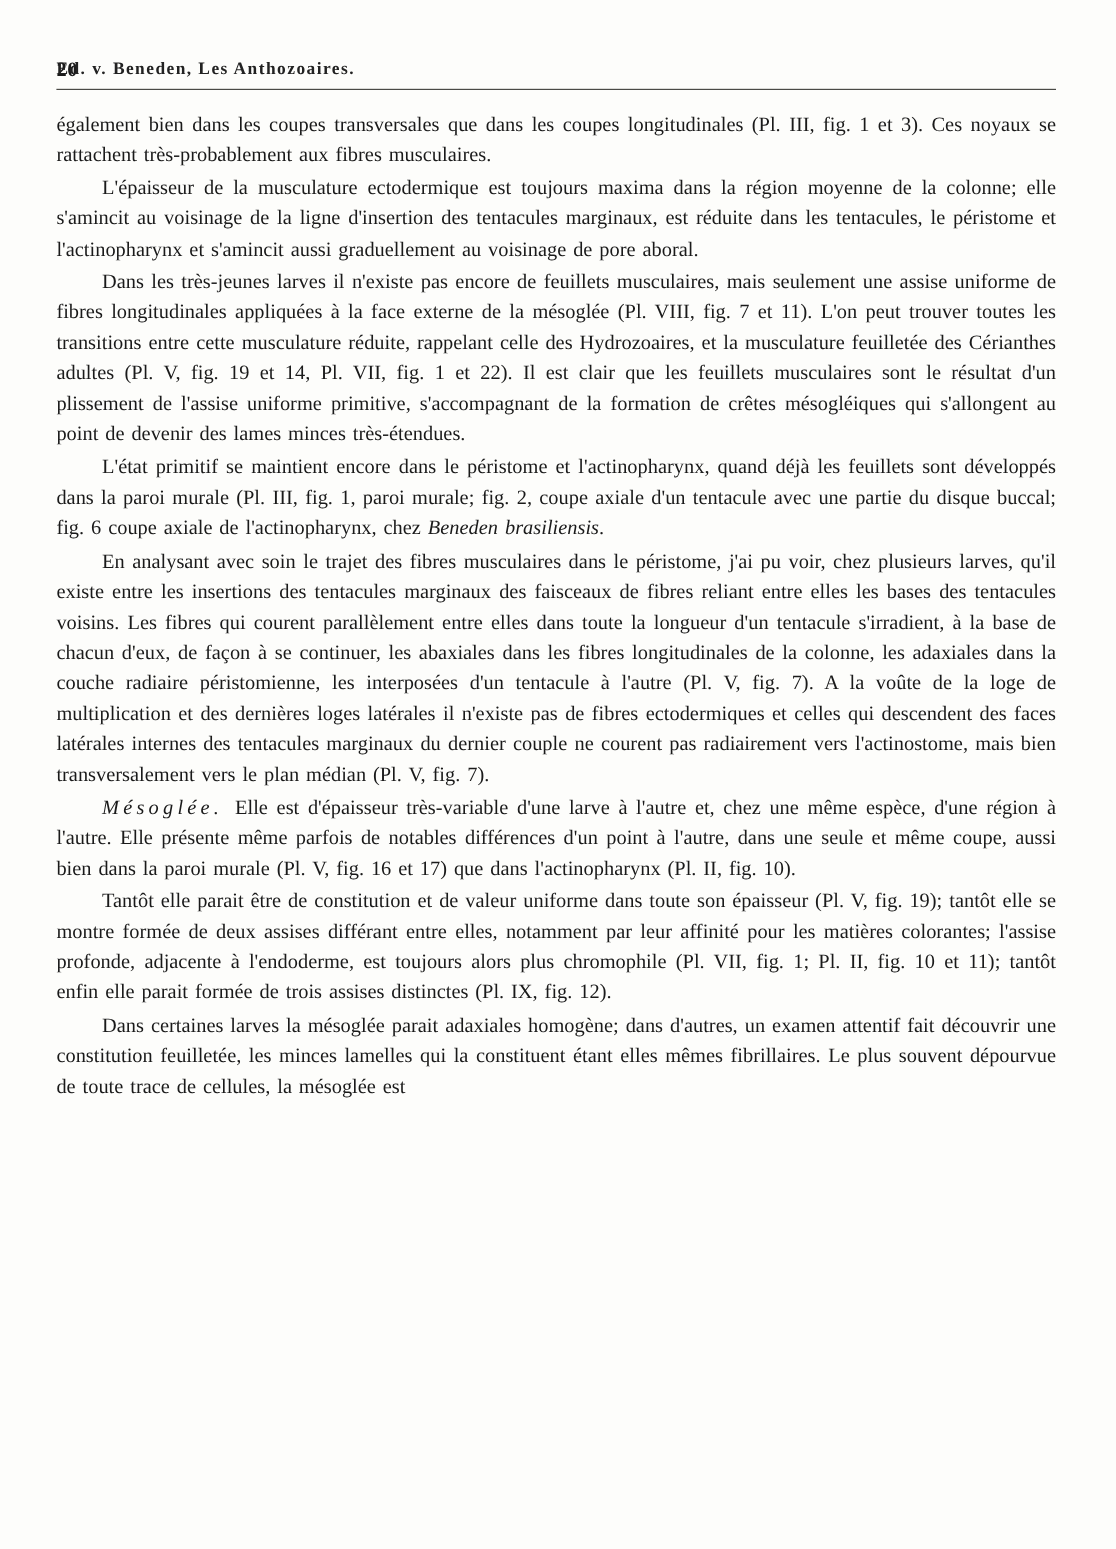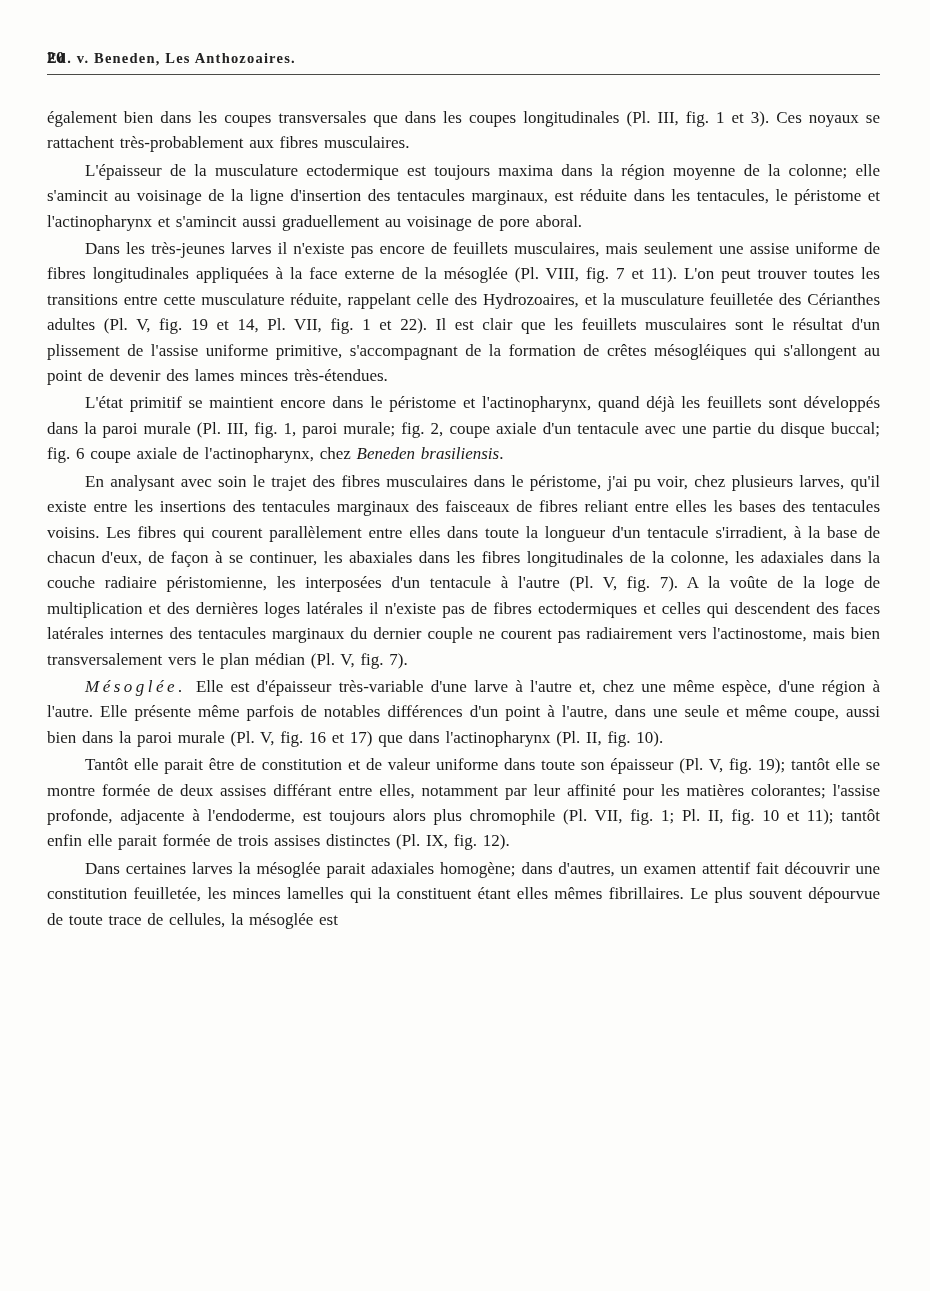--- a/index.html
+++ b/index.html
@@ -38,21 +38,21 @@
     left: 0;
     right: 0;
     top: 2px;
     text-align: left;
     font-size: 14.5px;
     font-weight: bold;
     letter-spacing: 1.2px;
     color: #222;
   }
   .body-text {
-    margin-top: 30px;
+    margin-top: 16px;
     font-size: 17px;
     line-height: 25.4px;
     text-align: justify;
     word-spacing: 1.5px;
   }
   .body-text p {
     margin: 0 0 2px 0;
     text-indent: 38px;
   }
   .body-text p.no-indent {

